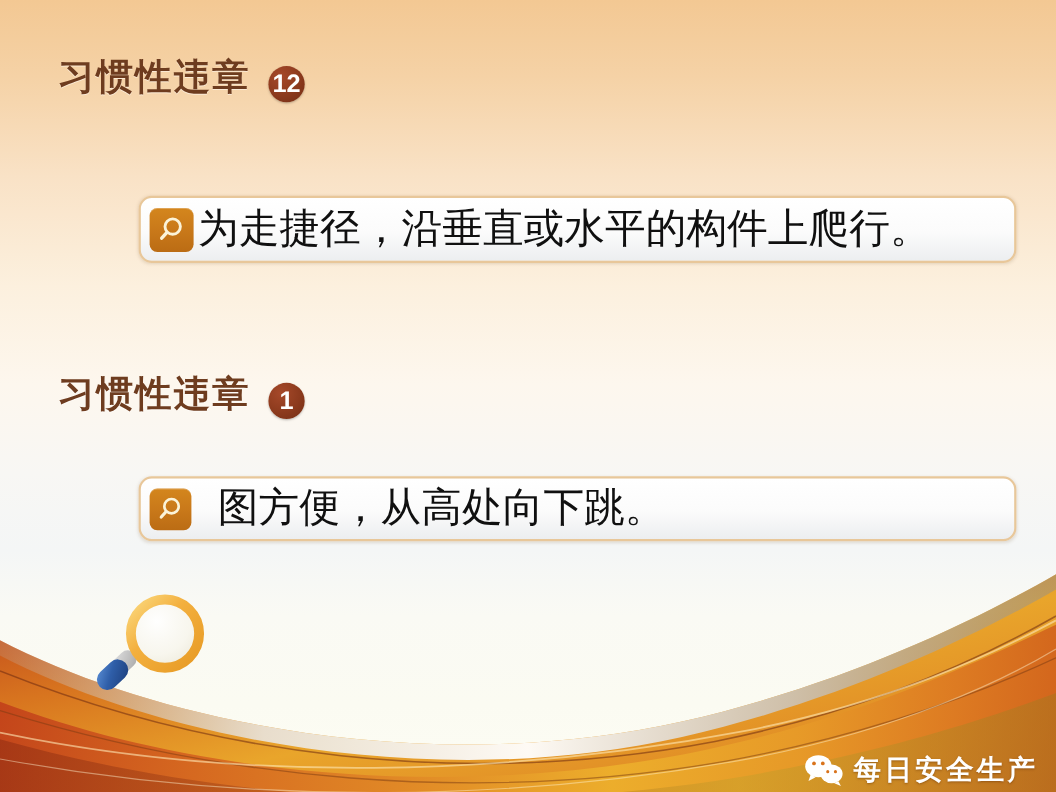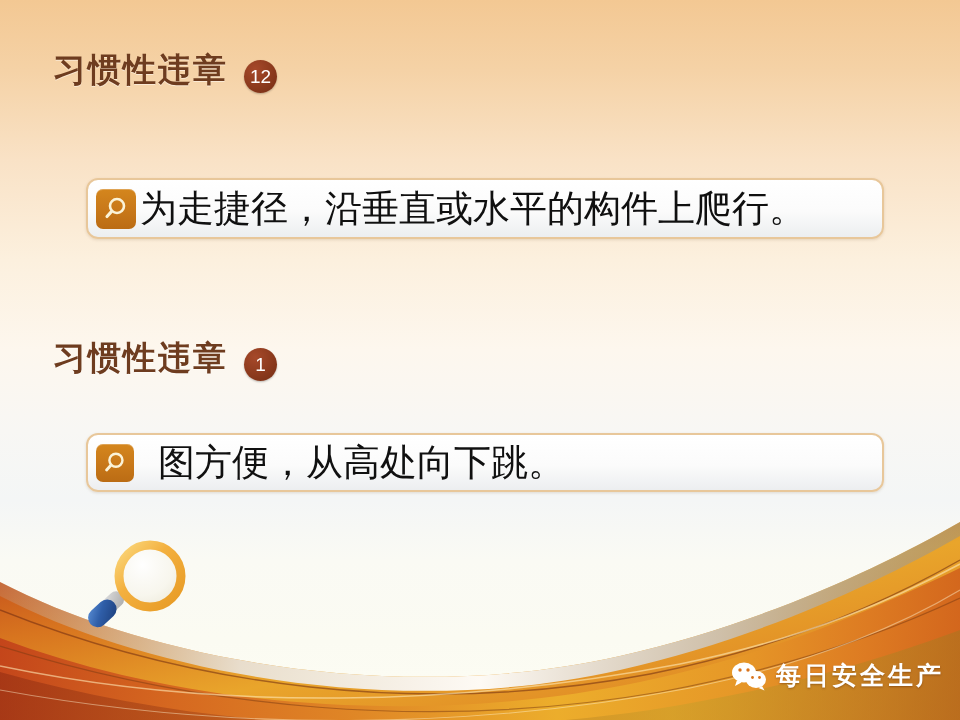--- a/index.html
+++ b/index.html
@@ -58,40 +58,41 @@
     text-shadow: 0 1px 0 rgba(255,255,255,0.5);
   }
   .badge {
     width: 33px;
     height: 33px;
     margin-left: 16px;
     border-radius: 50%;
     background: radial-gradient(circle at 34% 28%, #a6492a 0%, #8c3a1d 55%, #732d14 100%);
     color: #ffffff;
     font-family: "Liberation Sans", sans-serif;
-    font-size: 19px;
-    font-weight: 400;
+    font-size: 23px;
+    font-weight: 700;
     display: flex;
     align-items: center;
     justify-content: center;
     line-height: 1;
     box-shadow: 0 1px 2px rgba(0,0,0,0.25);
   }
 
   
   .stmt-box {
     position: absolute;
     box-sizing: border-box;
     display: flex;
     align-items: center;
     border: 2px solid #e8c79a;
     border-radius: 12px;
     background: linear-gradient(to bottom, #ffffff 0%, #fbfbfb 55%, #eceef0 100%);
     box-shadow: 0 1px 3px rgba(120,90,50,0.18);
     padding: 0 10px 0 8px;
+    margin-left: 40px;
   }
   .stmt-icon {
     flex: 0 0 auto;
     width: 40px;
     height: 40px;
     border-radius: 7px;
     background: linear-gradient(to bottom, #d4861d 0%, #c9791a 50%, #bb6c14 100%);
     display: flex;
     align-items: center;
     justify-content: center;
@@ -112,21 +113,21 @@
     top: 534px;
     width: 120px;
     height: 106px;
     pointer-events: none;
   }
 
   
   .watermark {
     position: absolute;
     right: 16px;
-    bottom: 28px;
+    bottom: 4px;
     display: flex;
     align-items: center;
     gap: 9px;
   }
   .wm-text {
     font-family: "Liberation Serif", "DejaVu Serif", serif;
     font-size: 25px;
     font-weight: 700;
     color: #ffffff;
     letter-spacing: 3px;

